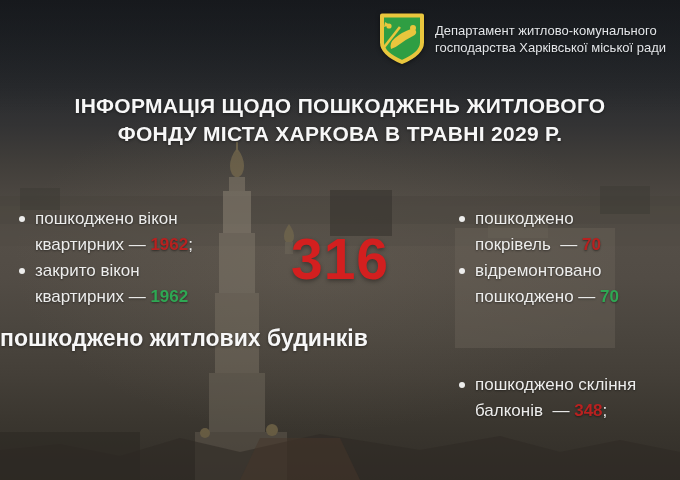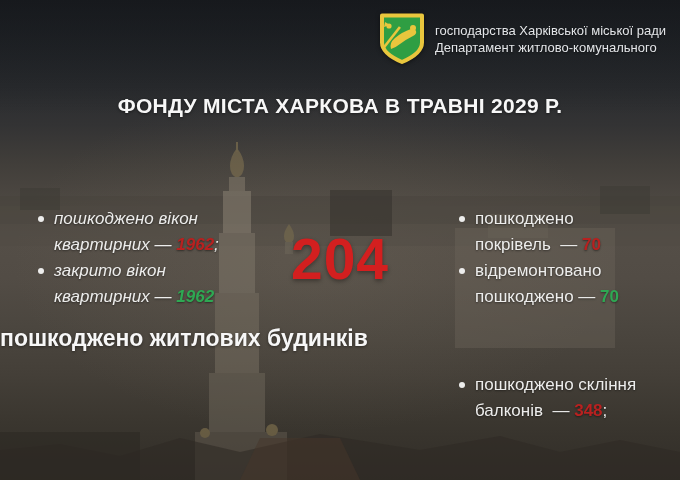--- a/index.html
+++ b/index.html
@@ -47,21 +47,21 @@
     text-shadow:0 1px 2px rgba(0,0,0,.45);}
   li.stat-item{position:relative;padding-left:17px;}
   li.stat-item::before{
     content:"";position:absolute;left:1px;top:10px;width:6px;height:6px;
     border-radius:50%;background:var(--text,#ededec);
   }
   .stat-label{white-space:pre-line;}
   .num{font-weight:bold;}
   .num.red{color:var(--red,#b82120);}
   .num.green{color:var(--green,#2ea853);}
-  .list-top-left{left:37px;top:206px;width:252px;font-style:italic;}
+  .list-top-left{left:18px;top:206px;width:252px;}
   .list-top-right{left:458px;top:206px;width:212px;}
   .list-bottom-left{left:27px;top:360px;width:345px;}
   .list-bottom-right{left:458px;top:372px;width:218px;}
   
   .big-number{
     position:absolute;left:252px;top:231px;width:176px;text-align:center;
     font-size:57px;line-height:1;font-weight:bold;color:var(--big_red,#d31f1f);
     letter-spacing:1px;text-shadow:0 2px 4px rgba(0,0,0,.35);
   }
   .subtitle{
@@ -118,37 +118,38 @@
       <path class="emb-field emb-border" d="M3 2.5 h40 v27 q0 11 -20 19.5 q-20 -8.5 -20 -19.5 Z" stroke-width="4" stroke-linejoin="round"></path>
 
       <path class="emb-gold" d="M12 36 q-2 -6 4 -11 q7 -6 16 -9 q4 -1 5 2 q1 3 -3 5 q-8 4 -13 8 q-5 4 -9 5 Z"></path>
       <circle class="emb-gold" cx="34" cy="15" r="3"></circle>
 
       <rect class="emb-gold" x="11" y="11" width="2.6" height="28" transform="rotate(38 12.3 25)"></rect>
       <circle class="emb-gold" cx="10" cy="13" r="2.6"></circle>
       <path class="emb-gold" d="M6 9 l5 3 l-6 2 Z"></path>
     </svg>
     <div class="org-text">
+      <div>Департамент житлово-комунального</div>
       <div>господарства Харківської міської ради</div>
-      <div>Департамент житлово-комунального</div>
     </div>
   </div>
 
   <div class="page-title">
+    <div>ІНФОРМАЦІЯ ЩОДО ПОШКОДЖЕНЬ ЖИТЛОВОГО</div>
     <div>ФОНДУ МІСТА ХАРКОВА В ТРАВНІ 2029 Р.</div>
   </div>
 
   <ul class="stat-list list-top-left">
     <li class="stat-item"><span class="stat-label">пошкоджено вікон
 квартирних — </span><span class="num red">1962</span><span>;</span></li>
     <li class="stat-item"><span class="stat-label">закрито вікон
 квартирних — </span><span class="num green">1962</span><span></span></li>
   </ul>
 
-  <div class="big-number">204</div>
+  <div class="big-number">316</div>
 
   <ul class="stat-list list-top-right">
     <li class="stat-item"><span class="stat-label">пошкоджено
 покрівель&nbsp; — </span><span class="num red">70</span><span></span></li>
     <li class="stat-item"><span class="stat-label">відремонтовано
 пошкоджено — </span><span class="num green">70</span><span></span></li>
   </ul>
 
   <div class="subtitle">пошкоджено житлових будинків</div>
 

